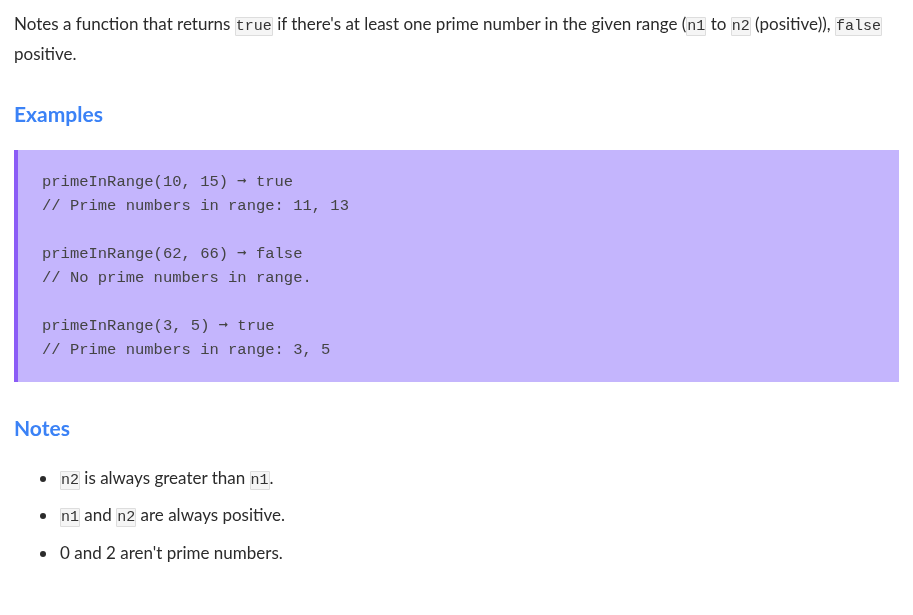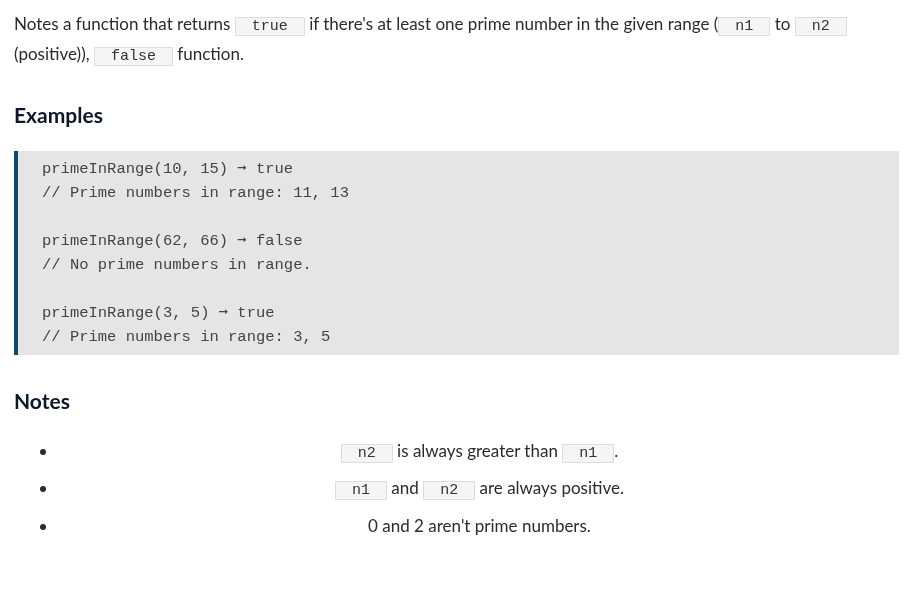--- a/index.html
+++ b/index.html
@@ -17,60 +17,59 @@
     line-height: 1.7;
   }
   .description p {
     color: #2b2b2b;
     margin-bottom: 4px;
   }
   code.inline {
     font-family: "Consolas", "Menlo", "Courier New", monospace;
     background: #f5f5f5;
     border: 1px solid #ddd;
-    padding: 0px 16px;
+    padding: 0px 0;
     font-size: 15px;
     color: #333;
     border-radius: 1px;
   }
   h3.section-heading {
     font-size: 21px;
     font-weight: 700;
-    color: #0f172a;
+    color: #3b82f6;
     margin-top: 28px;
     margin-bottom: 18px;
   }
   pre.code-block {
-    background: #e5e5e5;
-    border-left: 4px solid #0c4a6e;
-    padding: 6px 24px;
+    background: #c4b5fd;
+    border-left: 4px solid #8b5cf6;
+    padding: 20px 24px;
     font-family: "Consolas", "Menlo", "Courier New", monospace;
     font-size: 15.5px;
     line-height: 1.55;
     color: #444;
     white-space: pre;
     overflow-x: auto;
   }
   ul.notes-list {
     list-style: disc;
     padding-left: 44px;
     color: #2b2b2b;
   }
   ul.notes-list li {
     margin-bottom: 8px;
     padding-left: 2px;
-    text-align: center;
   }
 </style>
 </head>
 <body>
 
 <div class="description">
   <p>
-    <span>Notes a function that returns </span><code class="inline">true</code><span> if there's at least one prime number in the given range (</span><code class="inline">n1</code><span> to </span><code class="inline">n2</code><span> (positive)), </span><code class="inline">false</code><span> function.</span>
+    <span>Notes a function that returns </span><code class="inline">true</code><span> if there's at least one prime number in the given range (</span><code class="inline">n1</code><span> to </span><code class="inline">n2</code><span> (positive)), </span><code class="inline">false</code><span> positive.</span>
   </p>
 </div>
 
 <h3 class="section-heading">Examples</h3>
 
 <pre class="code-block">primeInRange(10, 15) ➞ true
 // Prime numbers in range: 11, 13
 
 primeInRange(62, 66) ➞ false
 // No prime numbers in range.

